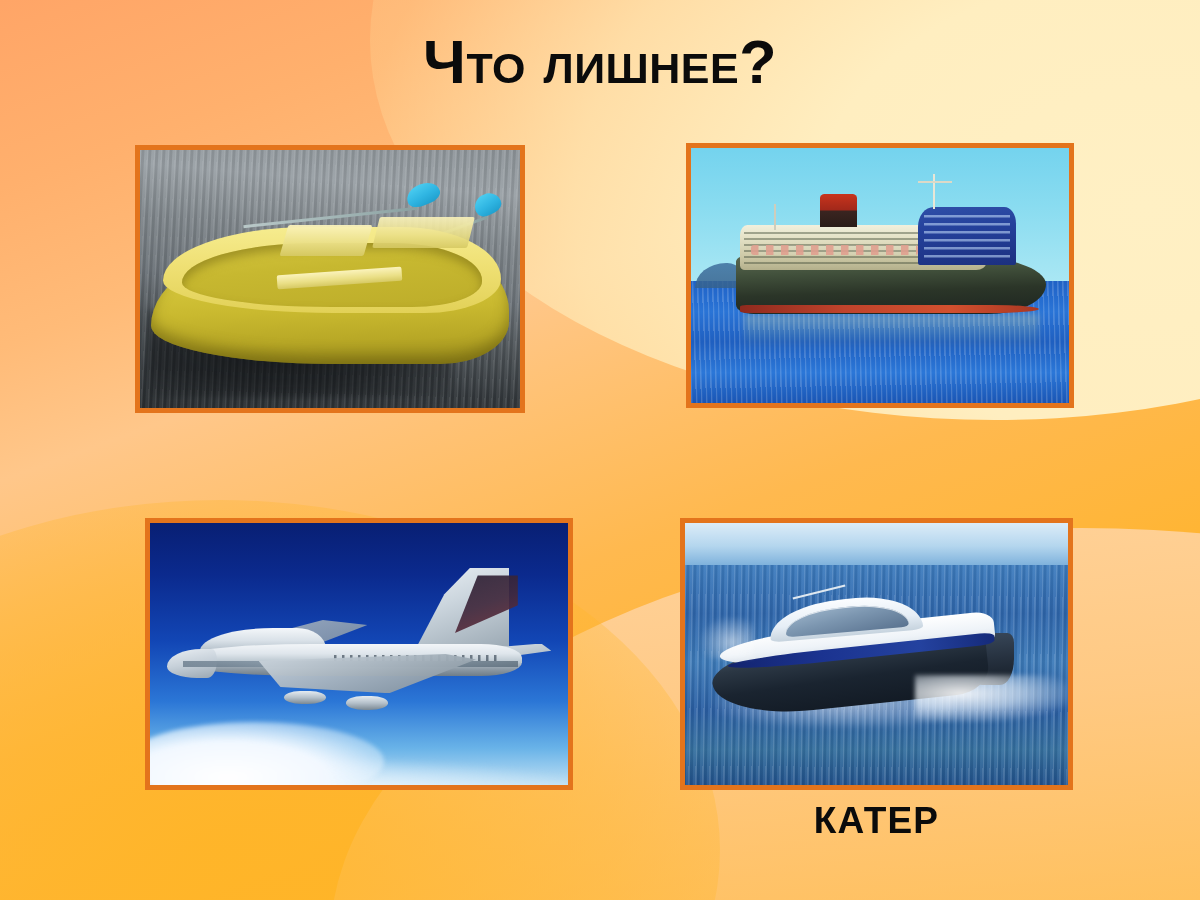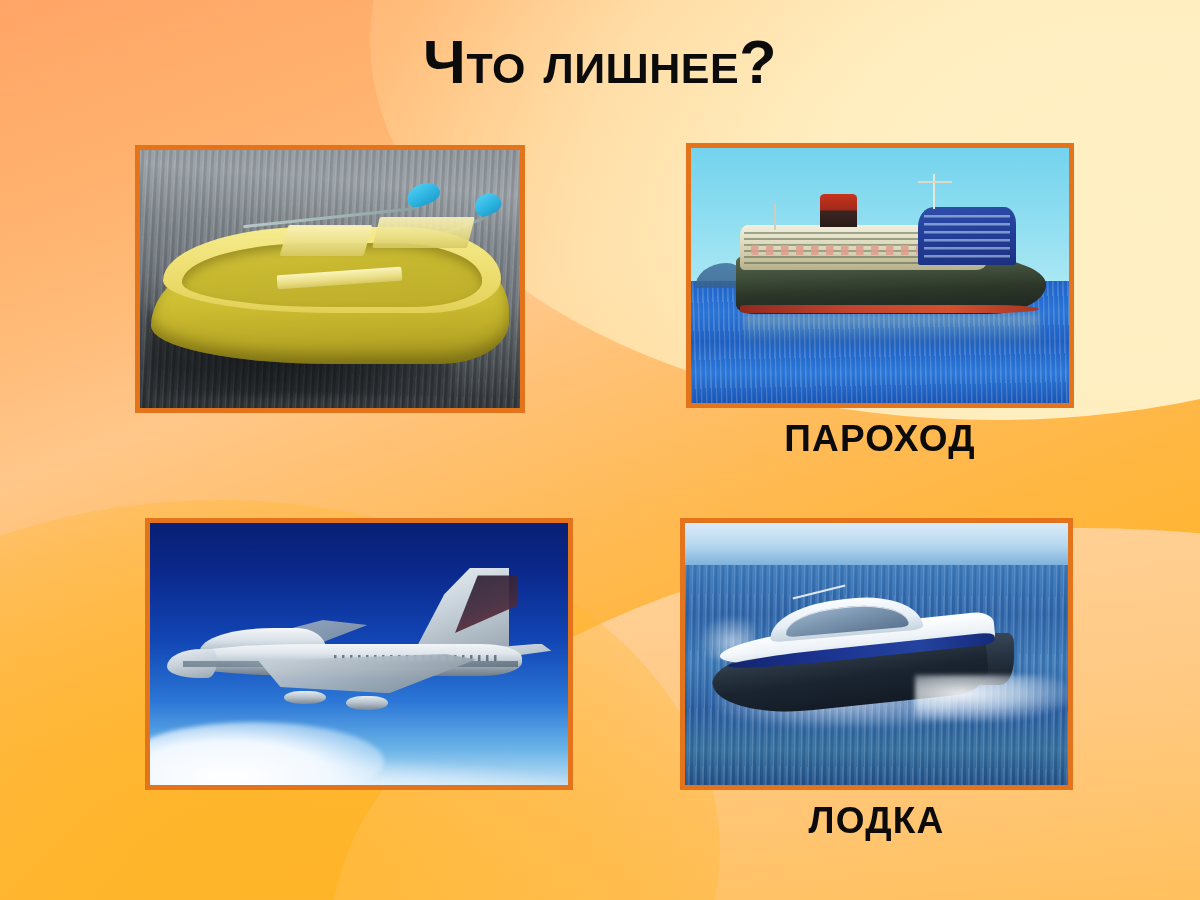--- a/index.html
+++ b/index.html
@@ -425,21 +425,20 @@
       <div class="superstructure"></div>
       <div class="decks"></div>
       <div class="lifeboats"></div>
       <div class="blueblock"></div>
       <div class="funnel"></div>
       <div class="mast"></div>
       <div class="mastarm"></div>
       <div class="mast2"></div>
     </div>
   </div>
-  <div class="caption" style="left:686px; top:418px; width:388px;">ПАРОХОД</div>
 
   <div class="frame" style="left:145px; top:518px; width:428px; height:272px;">
     <div class="photo p-plane">
       <div class="cloud2"></div>
       <div class="cloud"></div>
       <div class="tailfin"></div>
       <div class="tailstripe"></div>
       <div class="htail"></div>
       <div class="wingfar"></div>
       <div class="eng e3"></div>
@@ -464,15 +463,15 @@
       <div class="hull"></div>
       <div class="hullwhite"></div>
       <div class="stripe"></div>
       <div class="cabin"></div>
       <div class="windshield"></div>
       <div class="rail"></div>
       <div class="spraybow"></div>
       <div class="spray"></div>
     </div>
   </div>
-  <div class="caption" style="left:680px; top:800px; width:393px;">ЛОДКА</div>
+  <div class="caption" style="left:680px; top:800px; width:393px;">КАТЕР</div>
 
 </div>
 
 </body></html>

